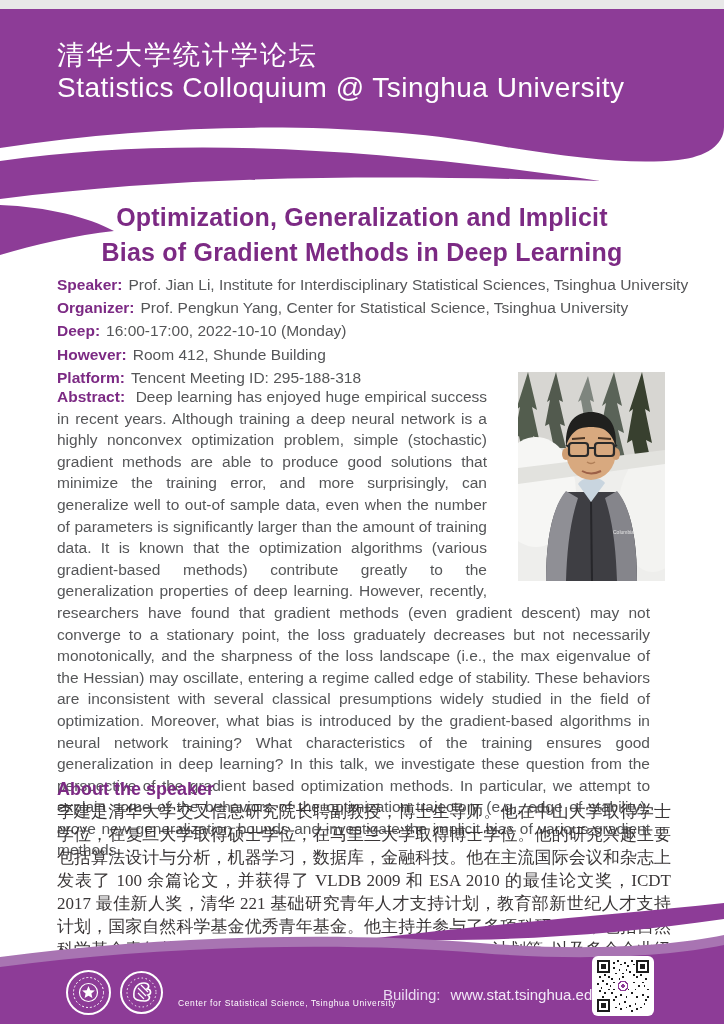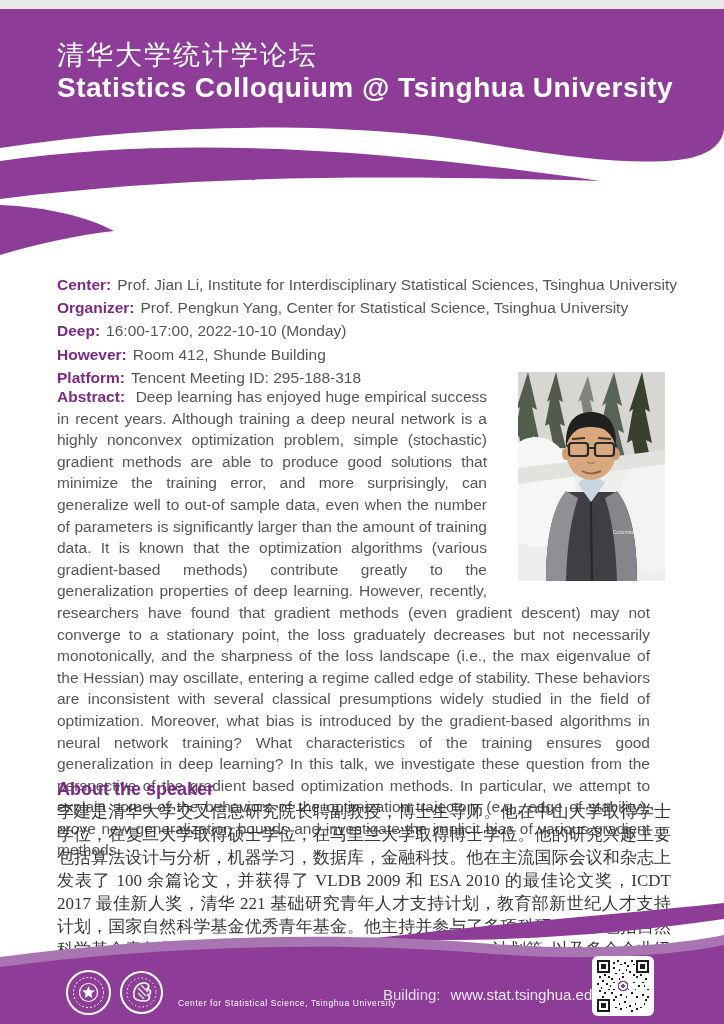--- a/index.html
+++ b/index.html
@@ -3,21 +3,21 @@
 <meta charset="utf-8">
 <style>
   html,body{margin:0;padding:0;background:#e8e8e8;}
   .poster{position:relative;width:724px;height:1024px;background:#ffffff;overflow:hidden;
           font-family:"Liberation Sans",sans-serif;margin:9px auto;}
   svg{display:block}
 
   
   .topwave{position:absolute;top:0;left:0;pointer-events:none}
   .h-zh{position:absolute;left:57px;top:28px;font-size:27px;color:#fff;letter-spacing:2px;font-weight:400}
-  .h-en{position:absolute;left:57px;top:63px;font-size:28px;color:#fff;letter-spacing:.5px;font-weight:700}
+  .h-en{position:absolute;left:57px;top:63px;font-size:28px;color:#fff;letter-spacing:.5px;font-weight:400}
 
   
   .talk-title{position:absolute;left:0;right:0;top:191px;text-align:center;color:#7c2a84;
               font-weight:bold;font-size:25px;line-height:35px;letter-spacing:.2px}
 
   
   .info{position:absolute;left:57px;right:56px;top:264px;font-size:15.5px;color:#555658}
   .info .row{line-height:23.2px;white-space:nowrap}
   .lbl{color:#7c2a84;font-weight:bold;margin-right:6px}
 
@@ -53,24 +53,28 @@
 
   <svg class="topwave" width="724" height="260" viewBox="0 0 724 260">
     <path fill="#8d3c97" d="M0,0 H724 V118 C724,136 706,148 678,151 C628,156 565,148 488,135 C360,113 170,112 0,139 Z"></path>
     <path fill="#8d3c97" d="M0,152 C180,126 380,140 600,172 C440,168 220,162 0,190 Z"></path>
     <path fill="#8d3c97" d="M0,196 C48,198 88,208 114,222 C76,226 34,236 0,246 Z"></path>
   </svg>
 
   <div class="h-zh">清华大学统计学论坛</div>
   <div class="h-en">Statistics Colloquium @ Tsinghua University</div>
 
+  <div class="talk-title">
+    <div>Optimization, Generalization and Implicit</div>
+    <div>Bias of Gradient Methods in Deep Learning</div>
+  </div>
 
   <div class="info">
     <div class="row">
-      <span class="lbl">Center:</span><span>Prof. Jian Li, Institute for Interdisciplinary Statistical Sciences, Tsinghua University</span>
+      <span class="lbl">Speaker:</span><span>Prof. Jian Li, Institute for Interdisciplinary Statistical Sciences, Tsinghua University</span>
     </div>
     <div class="row">
       <span class="lbl">Organizer:</span><span>Prof. Pengkun Yang, Center for Statistical Science, Tsinghua University</span>
     </div>
     <div class="row">
       <span class="lbl">Deep:</span><span>16:00-17:00, 2022-10-10 (Monday)</span>
     </div>
     <div class="row">
       <span class="lbl">However:</span><span>Room 412, Shunde Building</span>
     </div>

